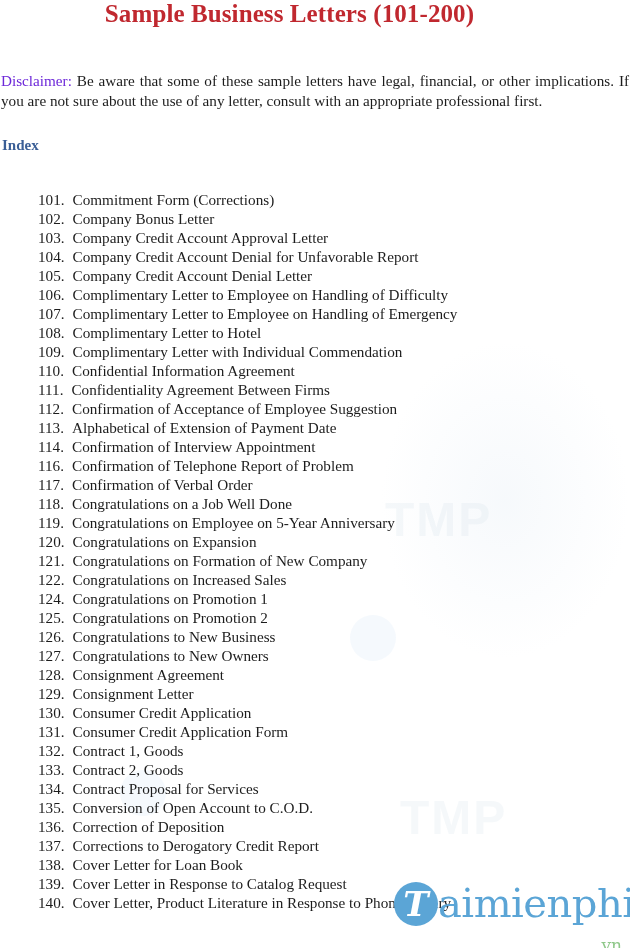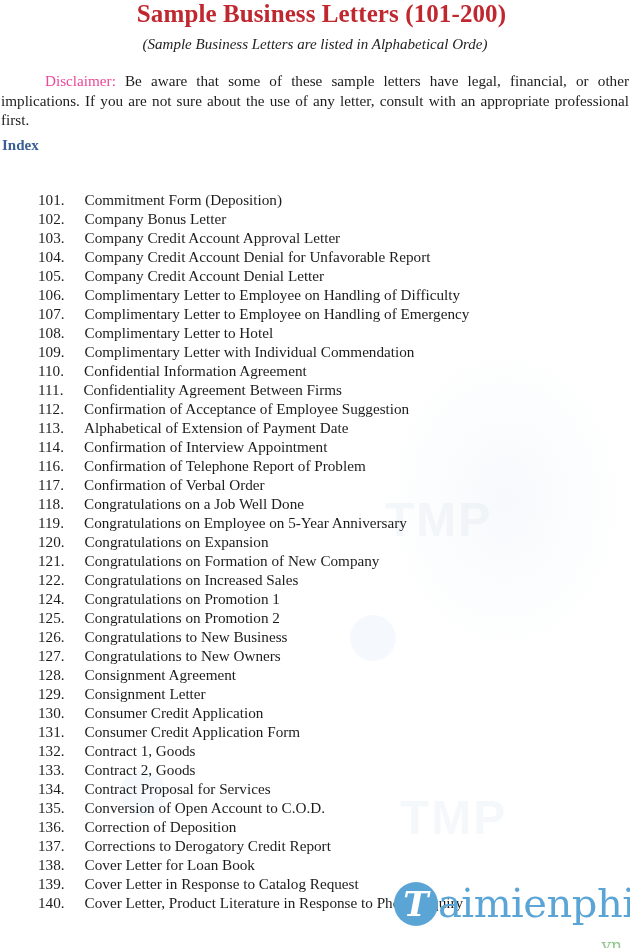--- a/index.html
+++ b/index.html
@@ -23,21 +23,20 @@
     .title {
       position: absolute;
       top: 0px;
       left: 0; width: 579px;
       text-align: center;
       font-weight: bold;
       font-size: 25px;
       line-height: 28px;
       color: #c0282f;
       letter-spacing: 0.1px;
-      margin-left: 32px;
     }
     .subtitle {
       position: absolute;
       top: 35px;
       left: 0; width: 630px;
       text-align: center;
       font-style: italic;
       font-size: 15px;
       line-height: 18px;
       color: #222;
@@ -46,22 +45,21 @@
       position: absolute;
       top: 71px;
       left: 1px;
       width: 628px;
       font-size: 15.2px;
       line-height: 19.5px;
       text-align: justify;
       color: #1c1c1c;
     }
     .disclaimer .label {
-      color: #ec4899;
-      padding-left: 44px;
+      color: #6d28d9;
     }
     .index-heading {
       position: absolute;
       top: 136px;
       left: 2px;
       font-weight: bold;
       font-size: 15px;
       line-height: 18px;
       color: #3a5e96;
     }
@@ -73,21 +71,21 @@
       padding: 0;
       list-style: none;
     }
     .letter-list li {
       font-size: 15.2px;
       line-height: 19px;
       height: 19px;
       white-space: nowrap;
       color: #1c1c1c;
     }
-    .letter-list .num { margin-right: 20px; }
+    .letter-list .num { margin-right: 8px; }
 
     
     .wm-tmp {
       position: absolute;
       font-family: "Liberation Sans", sans-serif;
       font-weight: bold;
       font-size: 48px;
       color: rgba(200, 215, 230, 0.18);
       letter-spacing: 2px;
     }
@@ -153,30 +151,29 @@
 
 <div class="page">
 
   <div class="wm-band"></div>
   <div class="wm-tmp" style="left:385px; top:492px;">TMP</div>
   <div class="wm-tmp" style="left:400px; top:790px;">TMP</div>
   <div class="wm-circle" style="left:350px; top:615px;"></div>
   <div class="wm-circle" style="left:120px; top:770px;"></div>
 
   <div class="title">Sample Business Letters (101-200)</div>
-  <div class="subtitle">(Sample Business Letters are listed in Alphabetical Orde)</div>
 
   <div class="disclaimer">
     <span class="label">Disclaimer:</span><span> Be aware that some of these sample letters have legal, financial, or other implications. If you are not sure about the use of any letter, consult with an appropriate professional first.</span>
   </div>
 
   <div class="index-heading">Index</div>
 
   <ul class="letter-list" id="letter-list">
-      <li><span class="num">101.</span><span>Commitment Form (Deposition)</span></li>
+      <li><span class="num">101.</span><span>Commitment Form (Corrections)</span></li>
       <li><span class="num">102.</span><span>Company Bonus Letter</span></li>
       <li><span class="num">103.</span><span>Company Credit Account Approval Letter</span></li>
       <li><span class="num">104.</span><span>Company Credit Account Denial for Unfavorable Report</span></li>
       <li><span class="num">105.</span><span>Company Credit Account Denial Letter</span></li>
       <li><span class="num">106.</span><span>Complimentary Letter to Employee on Handling of Difficulty</span></li>
       <li><span class="num">107.</span><span>Complimentary Letter to Employee on Handling of Emergency</span></li>
       <li><span class="num">108.</span><span>Complimentary Letter to Hotel</span></li>
       <li><span class="num">109.</span><span>Complimentary Letter with Individual Commendation</span></li>
       <li><span class="num">110.</span><span>Confidential Information Agreement</span></li>
       <li><span class="num">111.</span><span>Confidentiality Agreement Between Firms</span></li>

